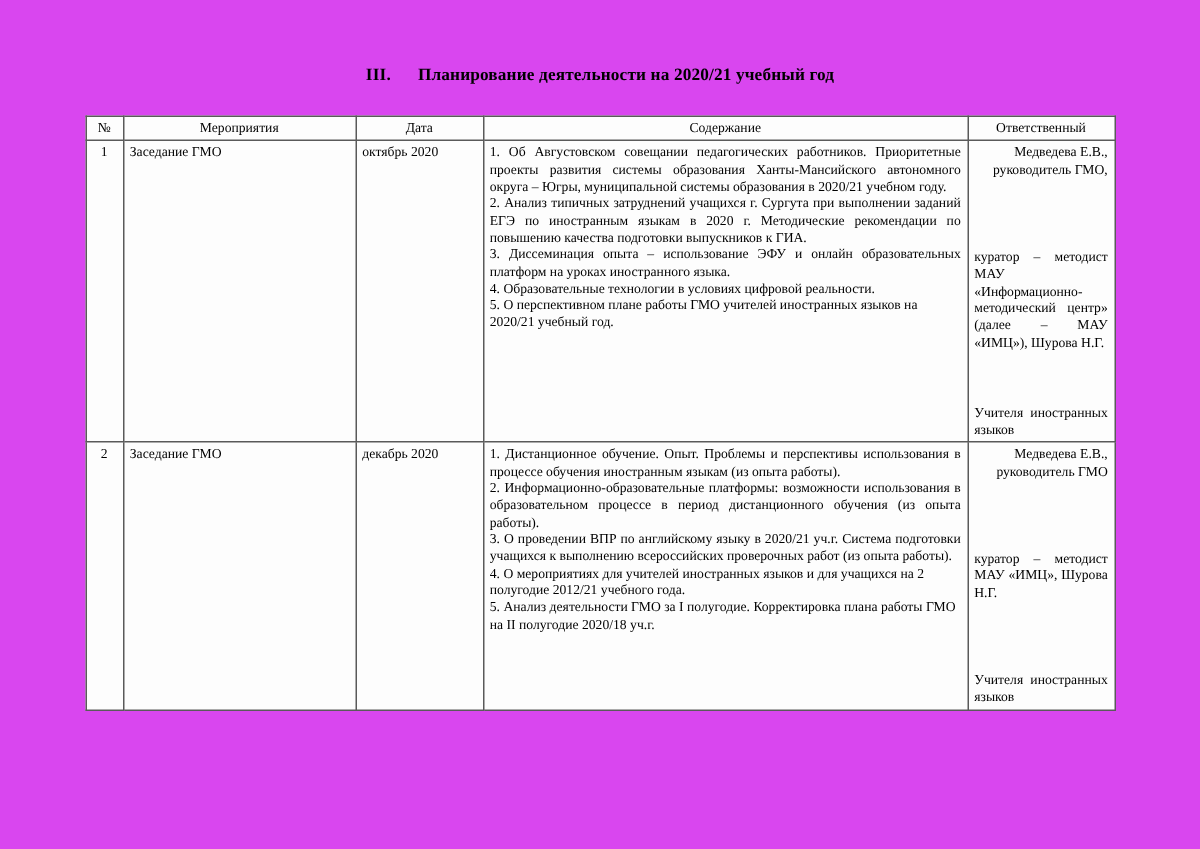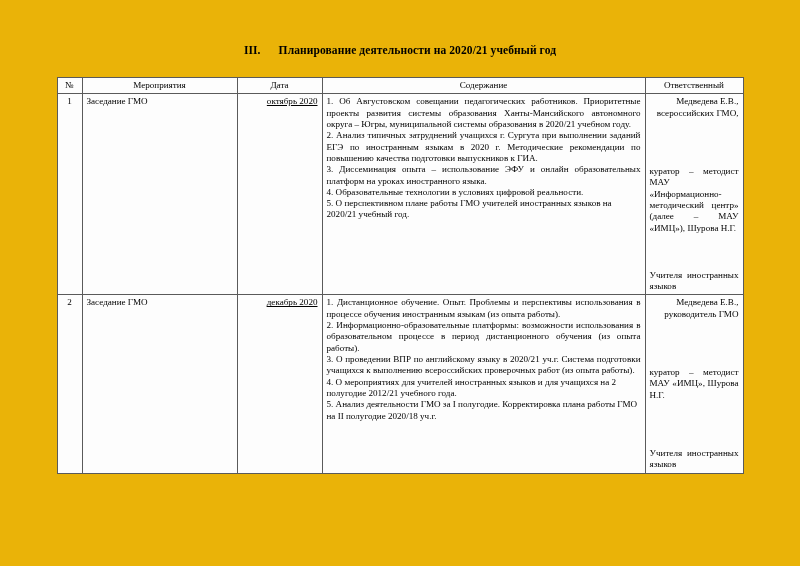--- a/index.html
+++ b/index.html
@@ -10,21 +10,21 @@
     width: 800px;
     height: 566px;
     background: #ffffff;
     font-family: "Liberation Serif", "DejaVu Serif", serif;
     color: #000000;
     overflow: hidden;
   }
   .page {
     width: 800px;
     height: 566px;
-    background: #eab308;
+    background: #d946ef;
     position: relative;
     box-sizing: border-box;
     padding: 0;
   }
   .doc-title {
     text-align: center;
     font-weight: bold;
     font-size: 11.5px;
     margin: 0;
     padding-top: 44px;
@@ -76,24 +76,23 @@
     text-align: center;
     vertical-align: top;
     padding-top: 3px;
   }
   td.event-cell {
     text-align: left;
     padding-left: 5px;
     padding-top: 3px;
   }
   td.date-cell {
-    text-align: right;
+    text-align: left;
     padding-left: 6px;
     padding-top: 3px;
-    text-decoration: underline;
   }
   td.content-cell {
     text-align: justify;
     text-justify: inter-word;
     padding-top: 3px;
     padding-left: 5px;
     padding-right: 5px;
     hyphens: none;
     margin-top: 17px;
   }
@@ -159,21 +158,21 @@
         <td class="date-cell">октябрь 2020</td>
         <td class="content-cell">
           <p>1. Об Августовском совещании педагогических работников. Приоритетные проекты развития системы образования Ханты-Мансийского автономного округа – Югры, муниципальной системы образования в 2020/21 учебном году.</p>
           <p>2. Анализ типичных затруднений учащихся г. Сургута при выполнении заданий ЕГЭ по иностранным языкам в 2020 г. Методические рекомендации по повышению качества подготовки выпускников к ГИА.</p>
           <p>3. Диссеминация опыта – использование ЭФУ и онлайн образовательных платформ на уроках иностранного языка.</p>
           <p>4. Образовательные технологии в условиях цифровой реальности.</p>
           <p class="last">5. О перспективном плане работы ГМО учителей иностранных языков на 2020/21 учебный год.</p>
         </td>
         <td class="resp-cell">
           <p>Медведева Е.В.,</p>
-          <p>всероссийских ГМО,</p>
+          <p>руководитель ГМО,</p>
           <span class="spacer-line"></span>
           <p class="just">куратор – методист МАУ «Информационно-методический центр» (далее – МАУ «ИМЦ»), Шурова Н.Г.</p>
           <p class="just">Учителя иностранных языков</p>
         </td>
       </tr>
 
       <tr>
         <td class="num-cell">2</td>
         <td class="event-cell">Заседание ГМО</td>
         <td class="date-cell">декабрь 2020</td>

